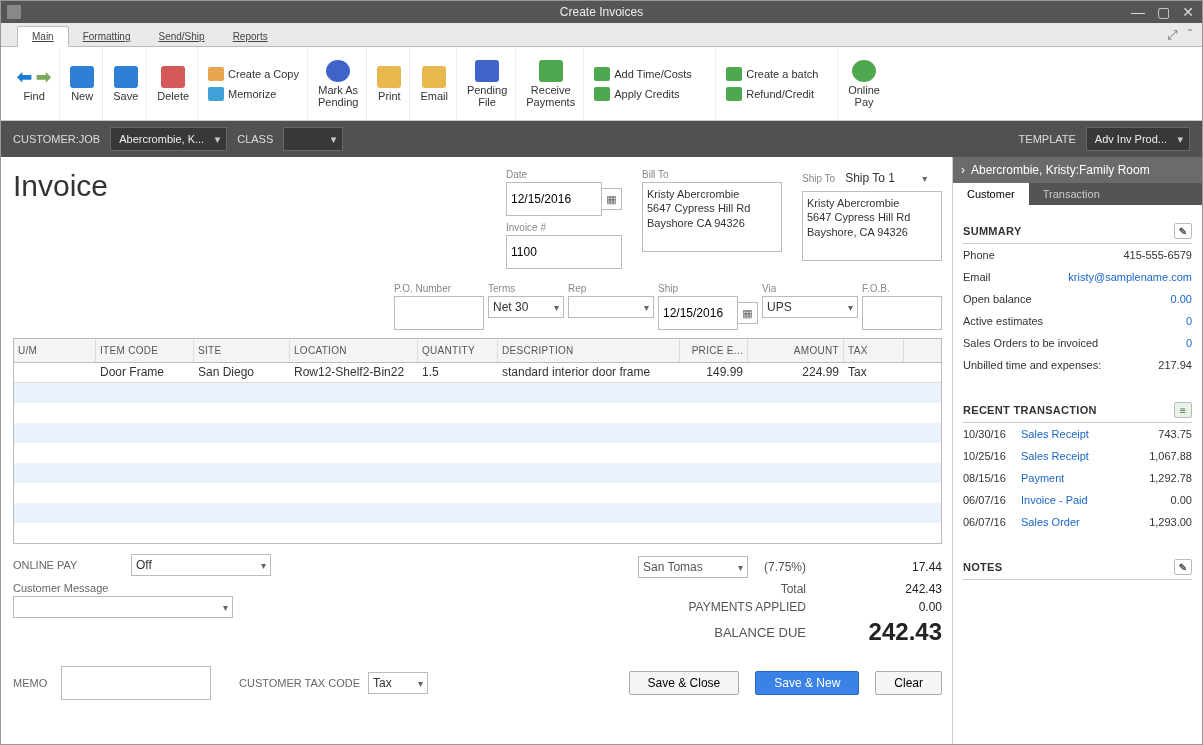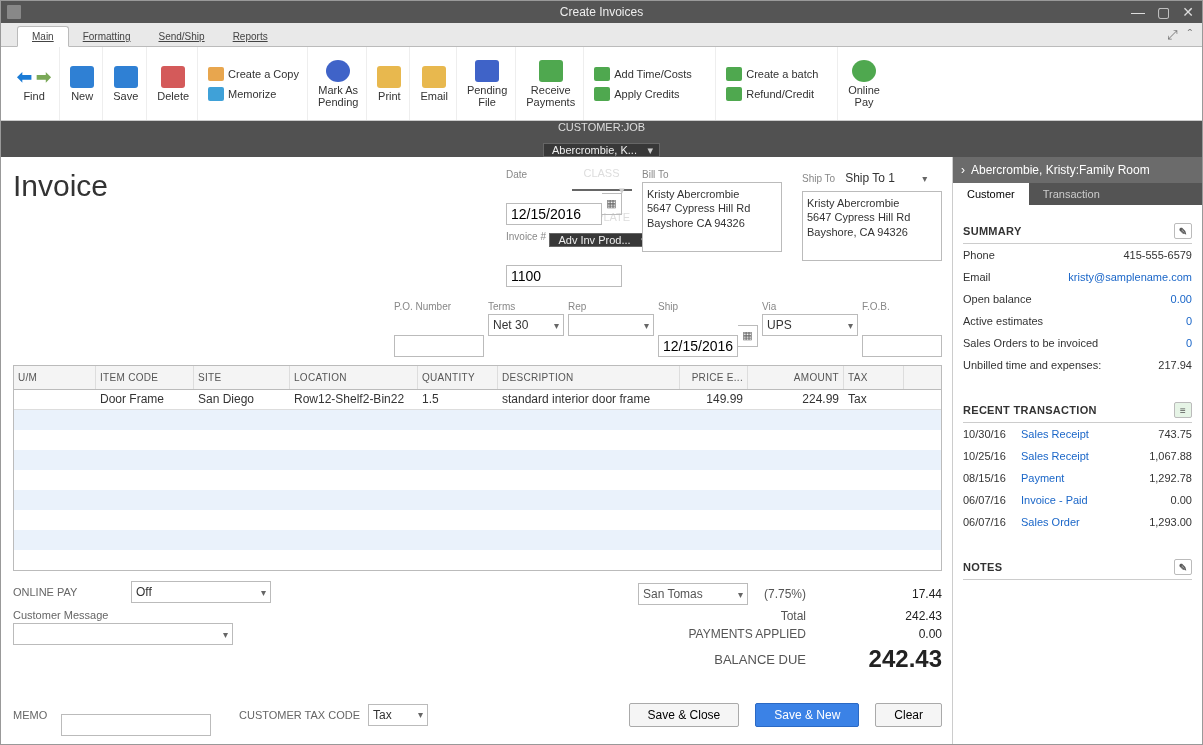--- a/index.html
+++ b/index.html
@@ -16,21 +16,21 @@
 .tb-group.wide { min-width: 100px; align-items: flex-start; }
 .tb-item { display: flex; flex-direction: column; align-items: center; font-size: 11px; color: #333; cursor: pointer; gap: 2px; }
 .tb-item .icon-box { width: 24px; height: 22px; border-radius: 3px; }
 .tb-arrows { display: flex; gap: 4px; }
 .arrow-left, .arrow-right { font-size: 18px; font-weight: bold; cursor: pointer; }
 .arrow-left { color: #1a7bd6; }
 .arrow-right { color: #7aa857; }
 .tb-line { display: flex; align-items: center; gap: 4px; font-size: 11px; color: #333; padding: 2px 0; cursor: pointer; }
 .tb-line .mini-icon { width: 16px; height: 14px; border-radius: 2px; }
 .checkbox { width: 12px; height: 12px; border: 1px solid #999; background: #fff; display: inline-block; }
-.darkbar { height: 36px; background: #515151; display: flex; align-items: center; padding: 0 12px; gap: 10px; color: #ddd; font-size: 11px; flex-direction: column; }
+.darkbar { height: 36px; background: #515151; display: flex; align-items: center; padding: 0 12px; gap: 10px; color: #ddd; font-size: 11px; }
 .dark-select { height: 24px; background: #383838; border: 1px solid #666; color: #eee; padding: 0 22px 0 8px; font-size: 11px; position: relative; display: inline-flex; align-items: center; min-width: 100px; cursor: pointer; }
 .dark-select::after { content: '▾'; position: absolute; right: 6px; color: #ccc; }
 .spacer { flex: 1; }
 .main-area { display: flex; height: calc(100% - 22px - 24px - 74px - 36px); }
 .left-side { flex: 1; padding: 12px 10px 25px 12px; position: relative; display: flex; flex-direction: column; }
 .right-side { width: 250px; border-left: 1px solid #ccc; display: flex; flex-direction: column; background: #fff; }
 .right-header { background: #6b6b6b; color: #fff; padding: 6px 8px; font-size: 12px; display: flex; align-items: center; gap: 6px; }
 .right-tabs { display: flex; background: #545454; }
 .right-tab { padding: 5px 14px; font-size: 11px; color: #ccc; cursor: pointer; }
 .right-tab.active { background: #fff; color: #000; }
@@ -41,21 +41,21 @@
 .side-row .val-link { color: #1a66c8; cursor: pointer; }
 .trans-row { display: flex; gap: 6px; padding: 5px 0; font-size: 11px; }
 .trans-row .date { width: 52px; }
 .trans-row .type { color: #1a66c8; flex: 1; cursor: pointer; }
 .trans-row .amt { width: 60px; text-align: right; }
 .edit-icon { width: 18px; height: 16px; border: 1px solid #bbb; border-radius: 2px; font-size: 10px; display: inline-flex; align-items: center; justify-content: center; color: #555; cursor: pointer; }
 h1.invoice-title { font-size: 30px; font-weight: normal; color: #333; margin-bottom: 4px; }
 .header-fields { display: flex; gap: 20px; }
 .field-col { display: flex; flex-direction: column; gap: 2px; }
 .mini-label { font-size: 10px; color: #888; }
-.text-input { border: 1px solid #bbb; height: 22px; padding: 0 4px; font-size: 14px; background: #fff; margin-top: 21px; }
+.text-input { border: 1px solid #bbb; height: 34px; padding: 0 4px; font-size: 12px; background: #fff; }
 .text-area { border: 1px solid #bbb; padding: 4px; font-size: 11px; background: #fff; line-height: 1.3; white-space: pre-line; }
 .date-input-wrap { display: flex; align-items: center; }
 .date-input-wrap .cal-icon { width: 20px; height: 22px; border: 1px solid #bbb; border-left: none; display: flex; align-items: center; justify-content: center; font-size: 11px; color: #666; cursor: pointer; }
 .select-like { border: 1px solid #bbb; height: 22px; padding: 0 18px 0 4px; font-size: 12px; background: #fff; position: relative; display: inline-flex; align-items: center; cursor: pointer; }
 .select-like::after { content: '▾'; position: absolute; right: 4px; color: #666; font-size: 10px; }
 .row2-fields { display: flex; gap: 4px; margin-top: 14px; }
 .row2-col { display: flex; flex-direction: column; gap: 2px; }
 .line-table { border: 1px solid #bbb; margin-top: 8px; flex-shrink: 0; }
 .lt-head { display: flex; background: #f4f4f4; border-bottom: 1px solid #bbb; }
 .lt-head > div { font-size: 10px; color: #555; padding: 6px 4px; border-right: 1px solid #ddd; letter-spacing: 0.3px; }

